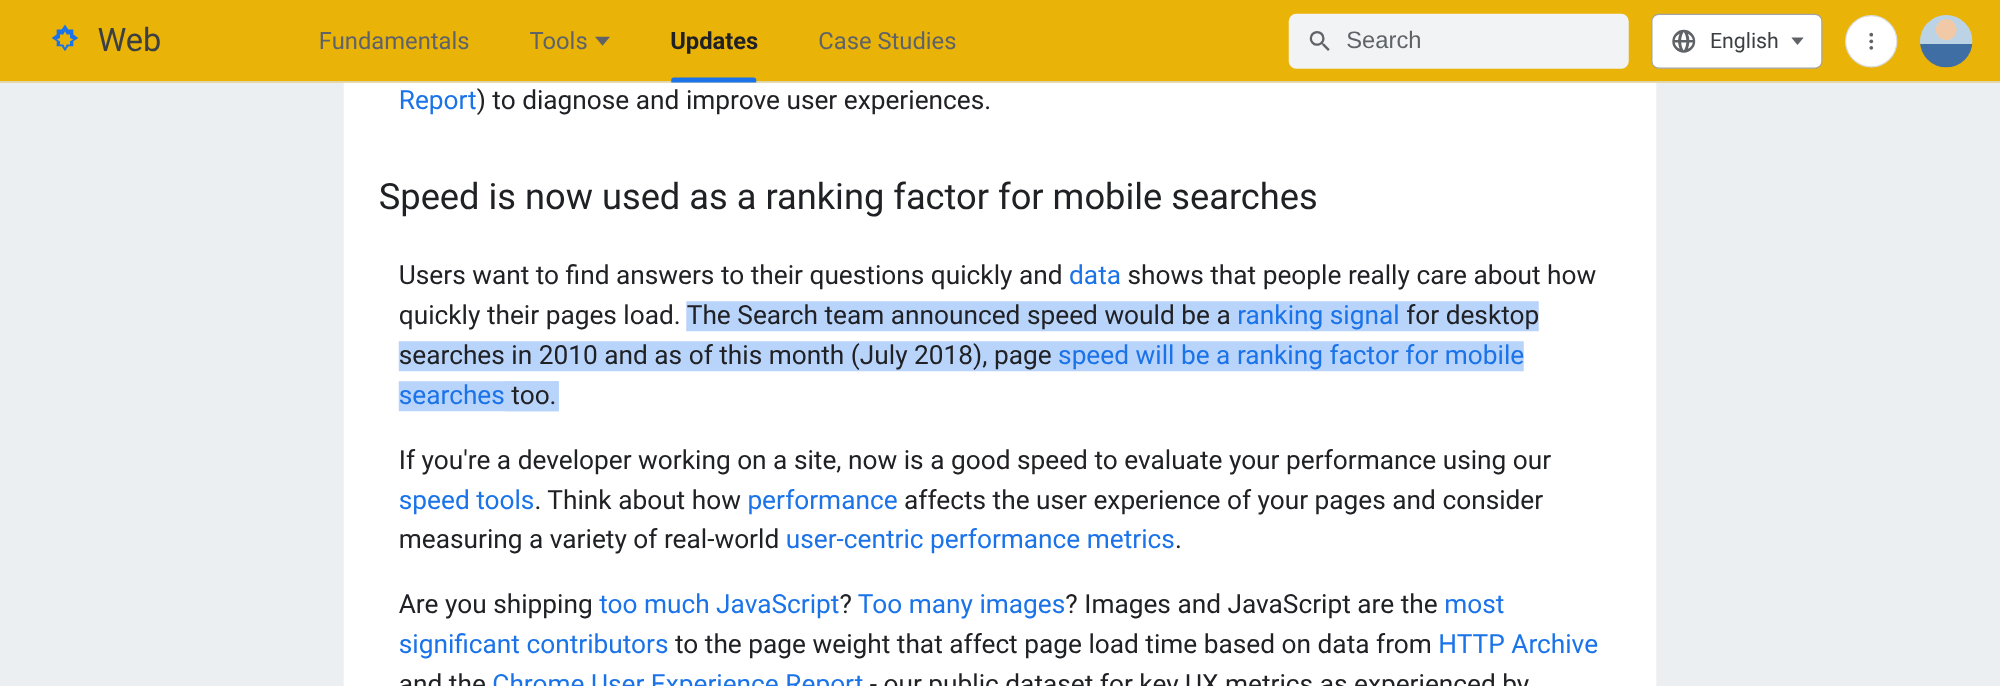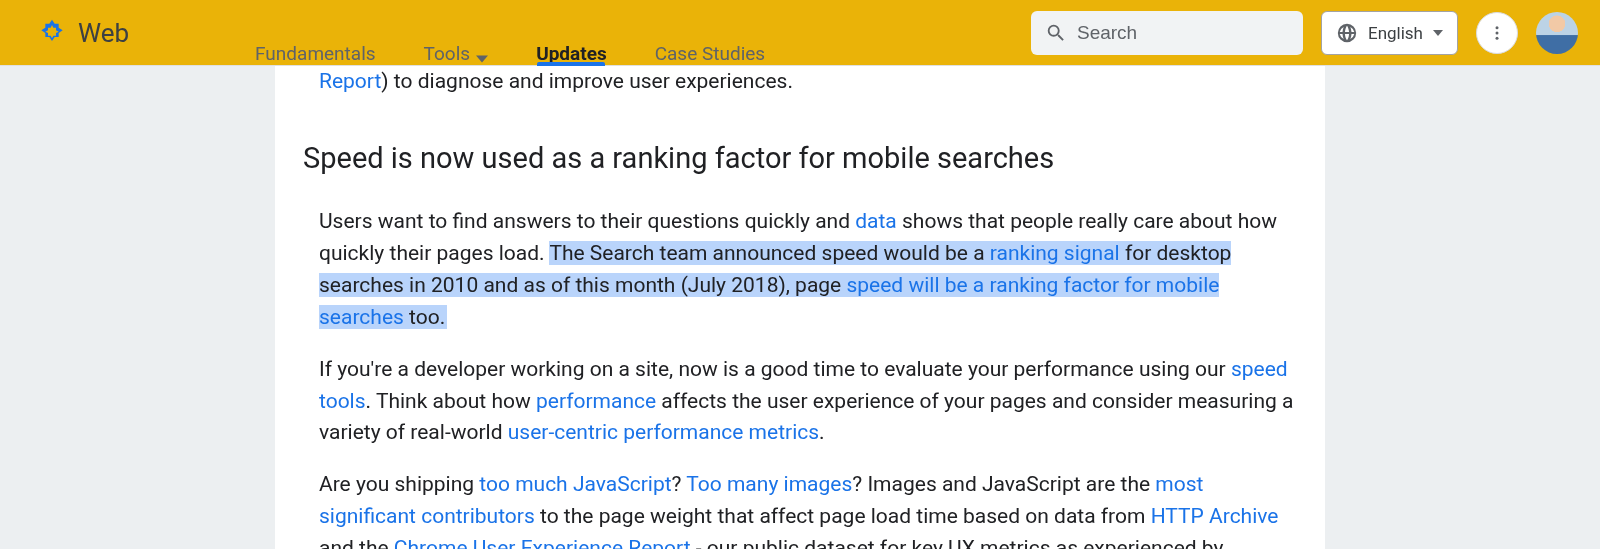--- a/index.html
+++ b/index.html
@@ -22,21 +22,21 @@
     background: #eab308;
     border-bottom: 1px solid #e0e0e0;
     padding: 0 22px 0 36px;
     z-index: 2;
   }
   .brand { display: flex; align-items: center; gap: 10px; cursor: pointer; }
   .brand-name { font-size: 26px; font-weight: 400; color: #3c4043; }
 
   .nav { display: flex; align-items: center; margin-left: 102px; height: 100%; }
   .nav-item {
-    display: flex; align-items: flex-end; height: 100%;
+    display: flex; align-items: center; height: 100%;
     padding: 0 24px; font-size: 19px; color: #5f6368;
     cursor: pointer; position: relative;
   }
   .nav-item.active { color: #202124; font-weight: 700; }
   .nav-item.active::after {
     content: ""; position: absolute; bottom: -1px; left: 50%;
     transform: translateX(-50%); width: 68px; height: 4px;
     background: #1a73e8; border-radius: 2px 2px 0 0;
   }
   .nav-caret { margin-left: 6px; }
@@ -172,21 +172,21 @@
         <a href="#">Report</a><span>) to diagnose and improve user experiences.</span>
       </p>
 
       <h2 class="section">Speed is now used as a ranking factor for mobile searches</h2>
 
       <p>
         <span>Users want to find answers to their questions quickly and </span><a href="#">data</a><span> shows that people really care about how quickly their pages load. </span><span class="hl"><span>The Search team announced speed would be a </span><a href="#">ranking signal</a><span> for desktop searches in 2010 and as of this month (July 2018), page </span><a href="#">speed will be a ranking factor for mobile searches</a><span class="hl-end"> too.</span></span>
       </p>
 
       <p>
-        <span>If you're a developer working on a site, now is a good time to evaluate your performance using our </span><a href="#">speed tools</a><span>. Think about how </span><a href="#">performance</a><span> affects the user experience of your pages and consider measuring a variety of real-world </span><a href="#">user-centric performance metrics</a><span>.</span>
+        <span>If you're a developer working on a site, now is a good speed to evaluate your performance using our </span><a href="#">speed tools</a><span>. Think about how </span><a href="#">performance</a><span> affects the user experience of your pages and consider measuring a variety of real-world </span><a href="#">user-centric performance metrics</a><span>.</span>
       </p>
 
       <p>
         <span>Are you shipping </span><a href="#">too much JavaScript</a><span>? </span><a href="#">Too many images</a><span>? Images and JavaScript are the </span><a href="#">most significant contributors</a><span> to the page weight that affect page load time based on data from </span><a href="#">HTTP Archive</a><span> and the </span><a href="#">Chrome User Experience Report</a><span> - our public dataset for key UX metrics as experienced by Chrome users under real-world conditions.</span>
       </p>
 
     </div>
   </article>
 </div>
 

